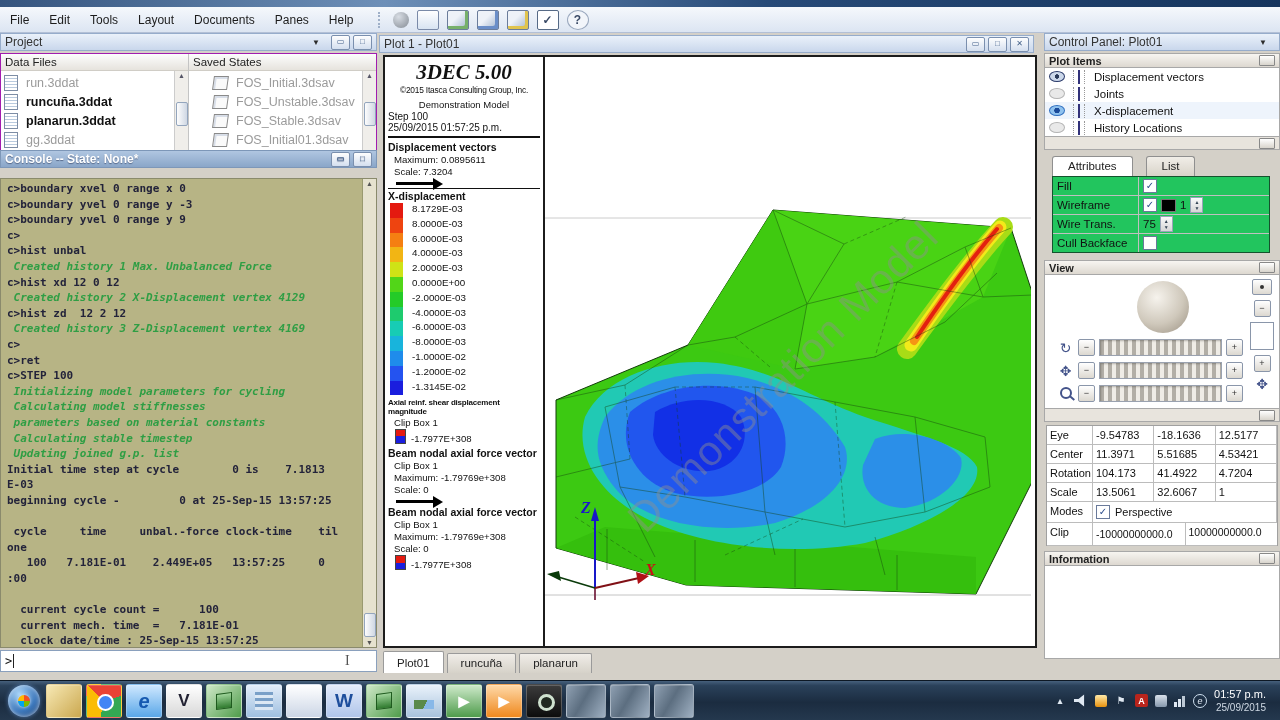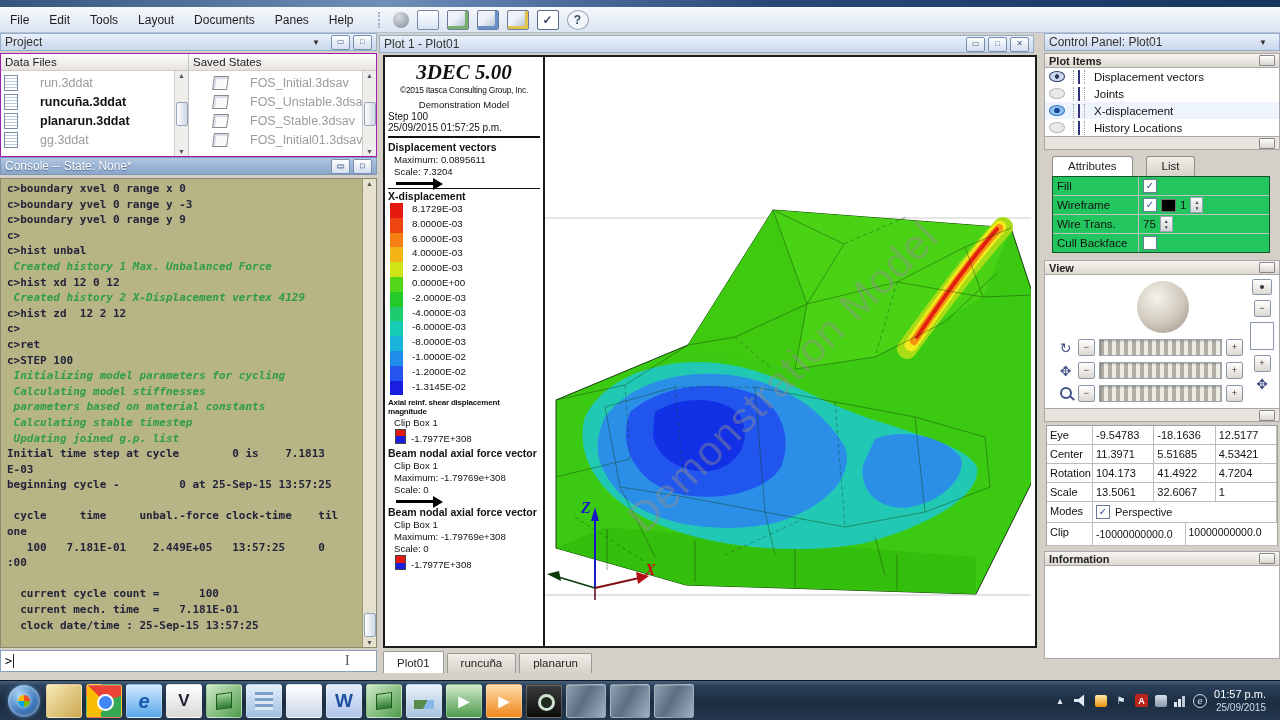--- a/index.html
+++ b/index.html
@@ -39,36 +39,36 @@
     font-size:8px;line-height:8px;color:#44618a}
 
   
   #left-panel{position:absolute;left:0;top:33px;width:377px;height:640px}
   .files-area{position:absolute;left:0;top:20px;width:377px;height:104px;background:#fff;
     border:1px solid #a21caf;box-sizing:border-box;display:flex}
   .file-col{flex:1;position:relative;border-right:1px solid #c4c4c4;overflow:hidden}
   .file-col-header{height:17px;background:linear-gradient(#fdfdfd,#e6e3dd);
     border-bottom:1px solid #d0cdc6;font-size:11.5px;color:#222;padding:2px 4px 0 4px;box-sizing:border-box}
   .file-list{padding:2px 15px 0 3px}
-  .file-item{display:flex;align-items:center;gap:22px;height:19px;font-size:12.5px;color:#222;white-space:nowrap}
+  .file-item{display:flex;align-items:center;gap:8px;height:19px;font-size:12.5px;color:#222;white-space:nowrap}
   .file-item .lbl.dim{color:#9b9b9b}
   .file-item .lbl.bold{font-weight:bold;color:#111}
   .doc-icon{width:12px;height:14px;flex:0 0 12px;border:1px solid #7d8da5;
     background:repeating-linear-gradient(#ffffff 0 2px,#b9cade 2px 3px)}
   .cube-icon-sm{width:13px;height:12px;flex:0 0 13px;border:1px solid #8a8a8a;background:#fafafa;
     transform:skewX(-8deg);box-shadow:inset 2px 2px 0 #d8dee8}
   .vscroll{position:absolute;right:0;top:17px;bottom:0;width:14px;background:#f0eeea;
     border-left:1px solid #ccc;display:flex;flex-direction:column;align-items:center;
     justify-content:space-between;font-size:7px;color:#556;padding:1px 0;box-sizing:border-box}
   .vs-thumb{width:10px;height:22px;border:1px solid #93a5bd;border-radius:2px;
     background:linear-gradient(90deg,#fdfdfd,#cfd7e3)}
 
   
-  .console-title{position:absolute;left:0;top:124px;width:377px;
-    background:linear-gradient(#b0c6e1,#8aa6c9);border-color:#7d97b8;color:#fff;font-weight:normal;
+  .console-title{position:absolute;left:0;top:117px;width:377px;
+    background:linear-gradient(#b0c6e1,#8aa6c9);border-color:#7d97b8;color:#fff;font-weight:bold;
     text-shadow:0 1px 1px #55688a}
   .console-body{position:absolute;left:0;top:145px;width:377px;height:470px;box-sizing:border-box;
     background:#b7b485;border:1px solid #8a8a6c;padding:2px 16px 0 6px;overflow:hidden}
   .cline{white-space:pre;font-family:"DejaVu Sans Mono",monospace;font-size:11px;
     line-height:15.6px;height:15.6px;font-weight:bold;color:#23233a}
   .cline.resp{color:#2f9e44;font-style:italic}
   .console-scroll{position:absolute;right:0;top:0;bottom:0;width:14px;background:#e6e2cf;
     border-left:1px solid #99996f;display:flex;flex-direction:column;align-items:center;
     justify-content:space-between;font-size:7px;color:#555;padding:1px 0;box-sizing:border-box}
   .console-scroll .vs-thumb{margin-top:auto;margin-bottom:2px}
@@ -379,20 +379,21 @@
       <div class="cline cmd">c&gt;hist unbal</div>
 
       <div class="cline resp"> Created history 1 Max. Unbalanced Force</div>
 
       <div class="cline cmd">c&gt;hist xd 12 0 12</div>
 
       <div class="cline resp"> Created history 2 X-Displacement vertex 4129</div>
 
       <div class="cline cmd">c&gt;hist zd  12 2 12</div>
 
+      <div class="cline resp"> Created history 3 Z-Displacement vertex 4169</div>
 
       <div class="cline cmd">c&gt;</div>
 
       <div class="cline cmd">c&gt;ret</div>
 
       <div class="cline cmd">c&gt;STEP 100</div>
 
       <div class="cline resp"> Initializing model parameters for cycling</div>
 
       <div class="cline resp"> Calculating model stiffnesses</div>

